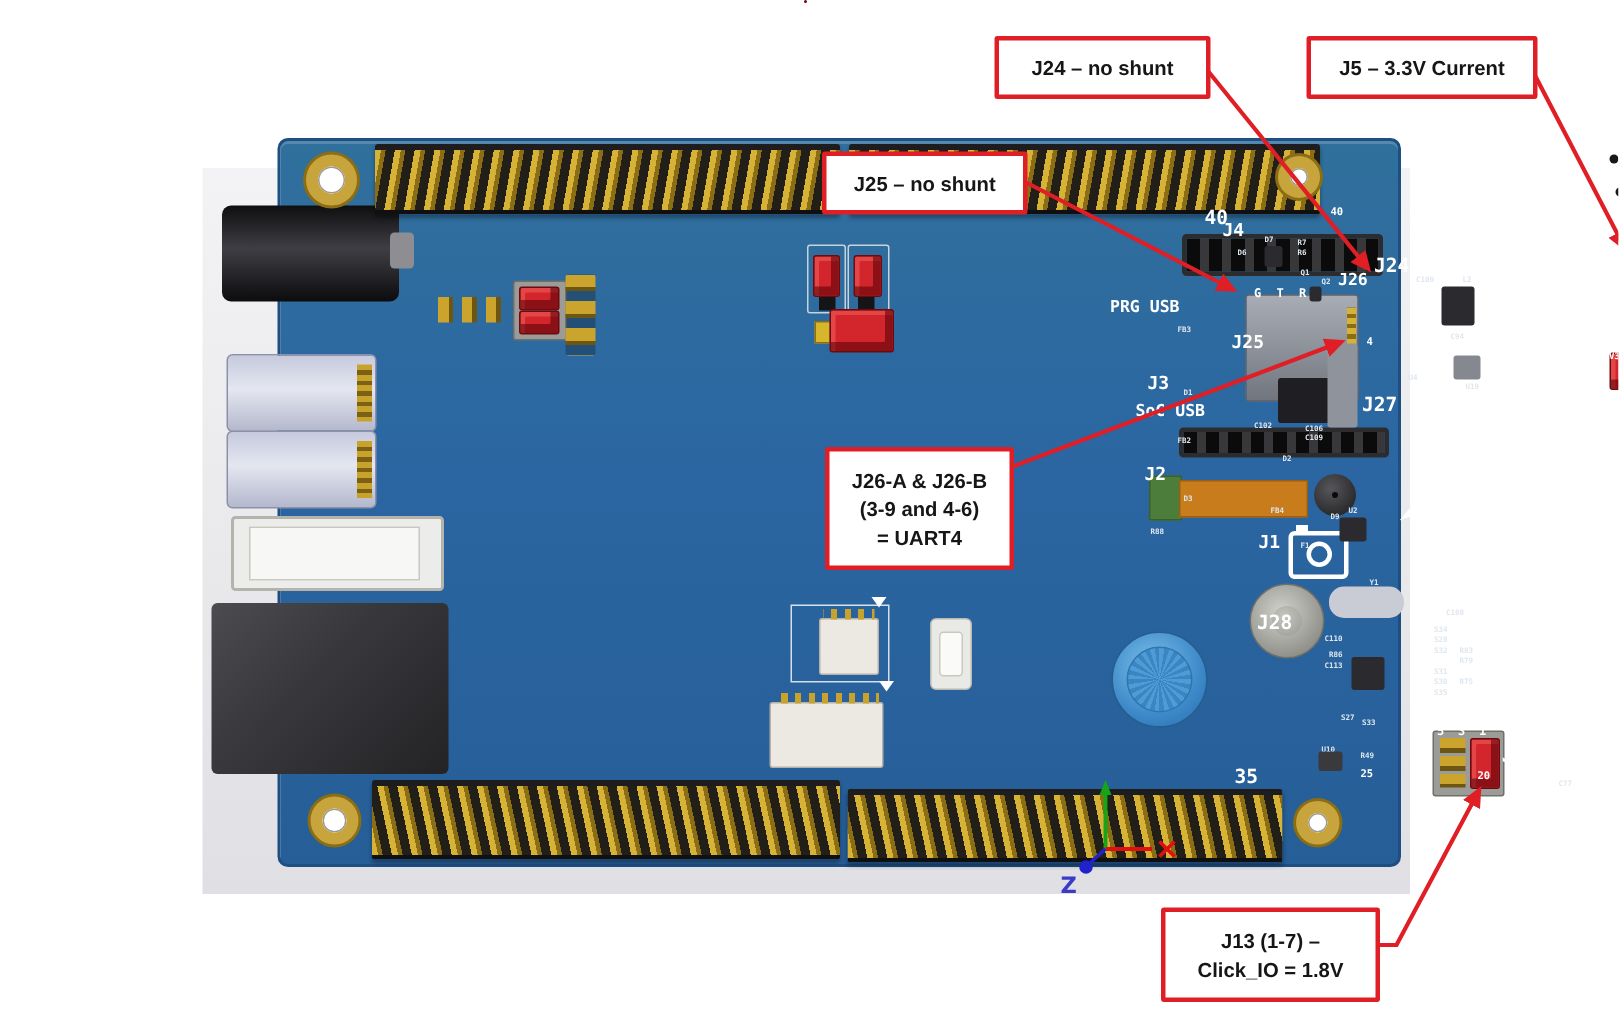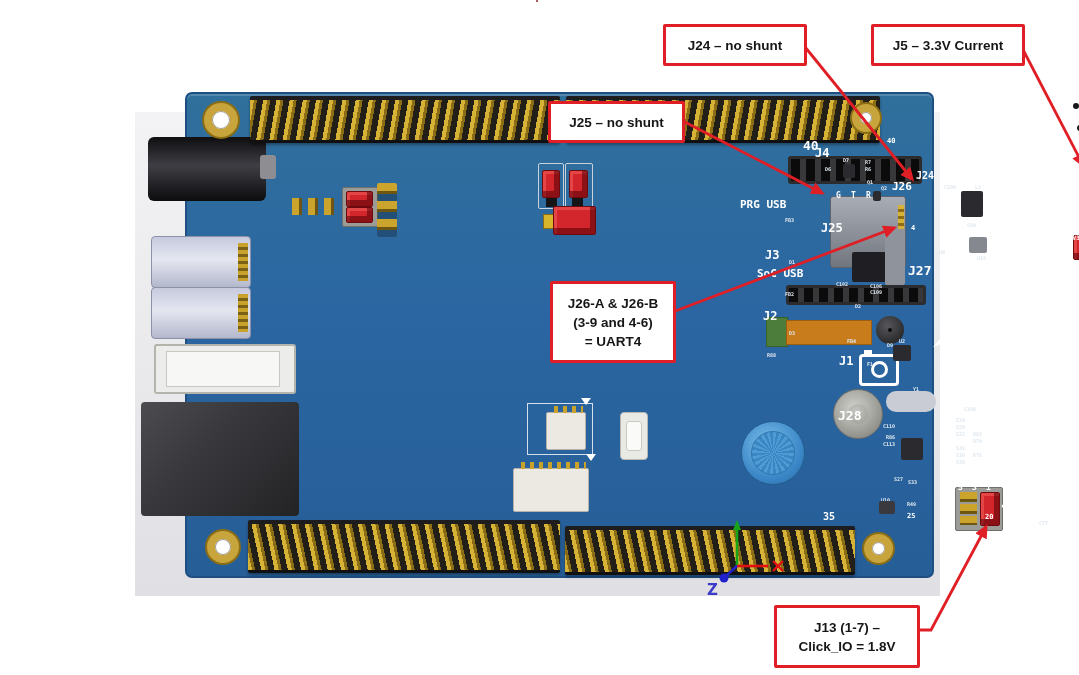--- a/index.html
+++ b/index.html
@@ -42,21 +42,21 @@
     box-shadow:inset -5px -6px 0 rgba(80,0,5,.55), inset 3px 3px 0 rgba(255,120,110,.4);}
   .joutline{position:absolute;border:1px solid #c9d2da;border-radius:2px;}
 
   
   .callout{position:absolute;background:#fff;border:3px solid #e01e25;border-radius:2px;
     display:flex;flex-direction:column;justify-content:center;align-items:center;
     font-size:13.5px;font-weight:bold;color:#161616;line-height:19px;text-align:center;}
   #co-j24{left:126px;top:23px;width:138px;height:36px;}
   #co-j5 {left:334px;top:23px;width:148px;height:36px;}
   #co-j25{left:11px;top:100px;width:131px;height:36px;}
-  #co-j26{left:13px;top:280px;width:120px;height:76px;}
+  #co-j26{left:13px;top:297px;width:120px;height:76px;}
   #co-j13{left:237px;top:604px;width:140px;height:57px;}
 
   svg.overlay{position:absolute;left:0;top:0;width:1079px;height:675px;pointer-events:none;}
   .lead{stroke:#e01e25;stroke-width:2.8;fill:none;}
 
   .comp{position:absolute;}
   
   #barrel{left:148px;top:137px;width:118px;height:64px;border-radius:6px;
     background:linear-gradient(180deg,#0f0f11 0%,#3e3e44 45%,#0c0c0e 100%);}
   #barrel-nub{left:260px;top:155px;width:16px;height:24px;background:#8d8d92;border-radius:3px;}
@@ -235,41 +235,41 @@
         <div class="silk" style="left: 228px; top: 248px; font-size: 12px;">J3</div>
         <div class="silk" style="left: 220px; top: 267px; font-size: 11px;">SoC USB</div>
         <div class="silk" style="left: 226px; top: 309px; font-size: 12px;">J2</div>
         <div class="silk" style="left: 302px; top: 354px; font-size: 12px;">J1</div>
         <div class="silk" style="left: 301px; top: 408px; font-size: 13px;">J28</div>
         <div class="silk" style="left: 284px; top: 221px; font-size: 12px;">J25</div>
         <div class="silk" style="left: 299px; top: 191px; font-size: 8px;">G</div>
         <div class="silk" style="left: 314px; top: 191px; font-size: 8px;">T</div>
         <div class="silk" style="left: 329px; top: 191px; font-size: 8px;">R</div>
         <div class="silk" style="left: 355px; top: 180px; font-size: 11px;">J26</div>
-        <div class="silk" style="left: 379px; top: 170px; font-size: 10px;">J24</div>
+        <div class="silk" style="left: 379px; top: 170px; font-size: 13px;">J24</div>
         <div class="silk" style="left: 374px; top: 224px; font-size: 7px;">4</div>
         <div class="silk" style="left: 371px; top: 263px; font-size: 13px;">J27</div>
         <div class="silk" style="left: 510px; top: 139px; font-size: 12px;">J11</div>
         <div class="silk" style="left: 539px; top: 167px; font-size: 10px;">J5</div>
         <div class="silk" style="left: 516px; top: 186px; font-size: 8px;">3V3</div>
         <div class="silk" style="left: 523px; top: 215px; font-size: 10px;">J8</div>
         <div class="silk" style="left: 532px; top: 234px; font-size: 6px;">3V3</div>
         <div class="silk" style="left: 508px; top: 241px; font-size: 12px;">J31</div>
         <div class="silk" style="left: 529px; top: 396px; font-size: 12px;">J17</div>
         <div class="silk" style="left: 503px; top: 452px; font-size: 12px;">J16</div>
         <div class="silk" style="left: 517px; top: 507px; font-size: 12px;">J12</div>
         <div class="silk" style="left: 464px; top: 494px; font-size: 16px;">J13</div>
         <div class="silk" style="left: 421px; top: 483px; font-size: 8px;">5</div>
         <div class="silk" style="left: 435px; top: 483px; font-size: 8px;">3</div>
         <div class="silk" style="left: 449px; top: 483px; font-size: 8px;">1</div>
         <div class="silk" style="left: 266px; top: 138px; font-size: 13px;">40</div>
         <div class="silk" style="left: 350px; top: 137px; font-size: 7px;">40</div>
         <div class="silk" style="left: 434px; top: 136px; font-size: 7px;">20</div>
         <div class="silk" style="left: 516px; top: 136px; font-size: 7px;">10</div>
-        <div class="silk" style="left: 286px; top: 511px; font-size: 10px;">35</div>
+        <div class="silk" style="left: 286px; top: 511px; font-size: 13px;">35</div>
         <div class="silk" style="left: 370px; top: 512px; font-size: 7px;">25</div>
         <div class="silk" style="left: 448px; top: 513px; font-size: 7px;">20</div>
         <div class="silk" style="left: 494px; top: 513px; font-size: 7px;">5</div>
         <div class="micro" style="left: 288px; top: 166px;">D6</div>
         <div class="micro" style="left: 306px; top: 157px;">D7</div>
         <div class="micro" style="left: 328px; top: 159px;">R7</div>
         <div class="micro" style="left: 328px; top: 166px;">R6</div>
         <div class="micro" style="left: 330px; top: 179px;">Q1</div>
         <div class="micro" style="left: 344px; top: 185px;">Q2</div>
         <div class="micro" style="left: 407px; top: 184px;">C100</div>

